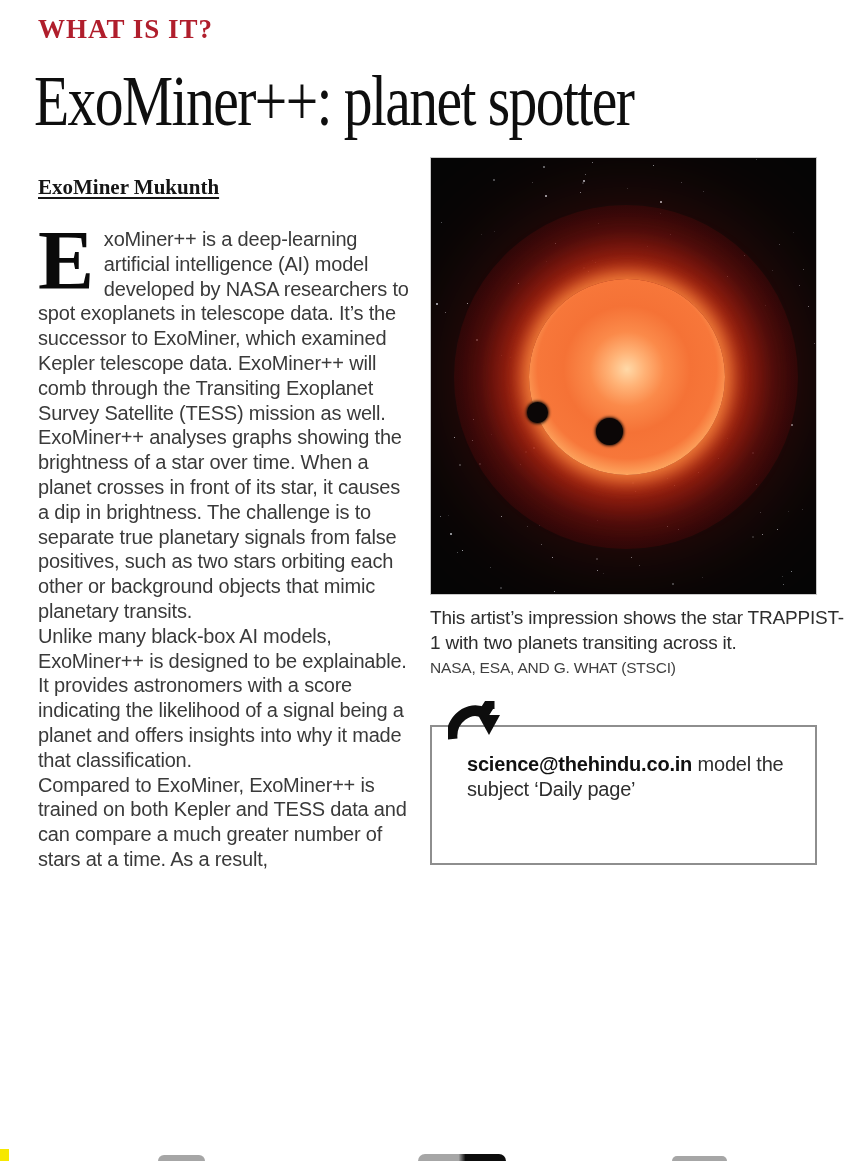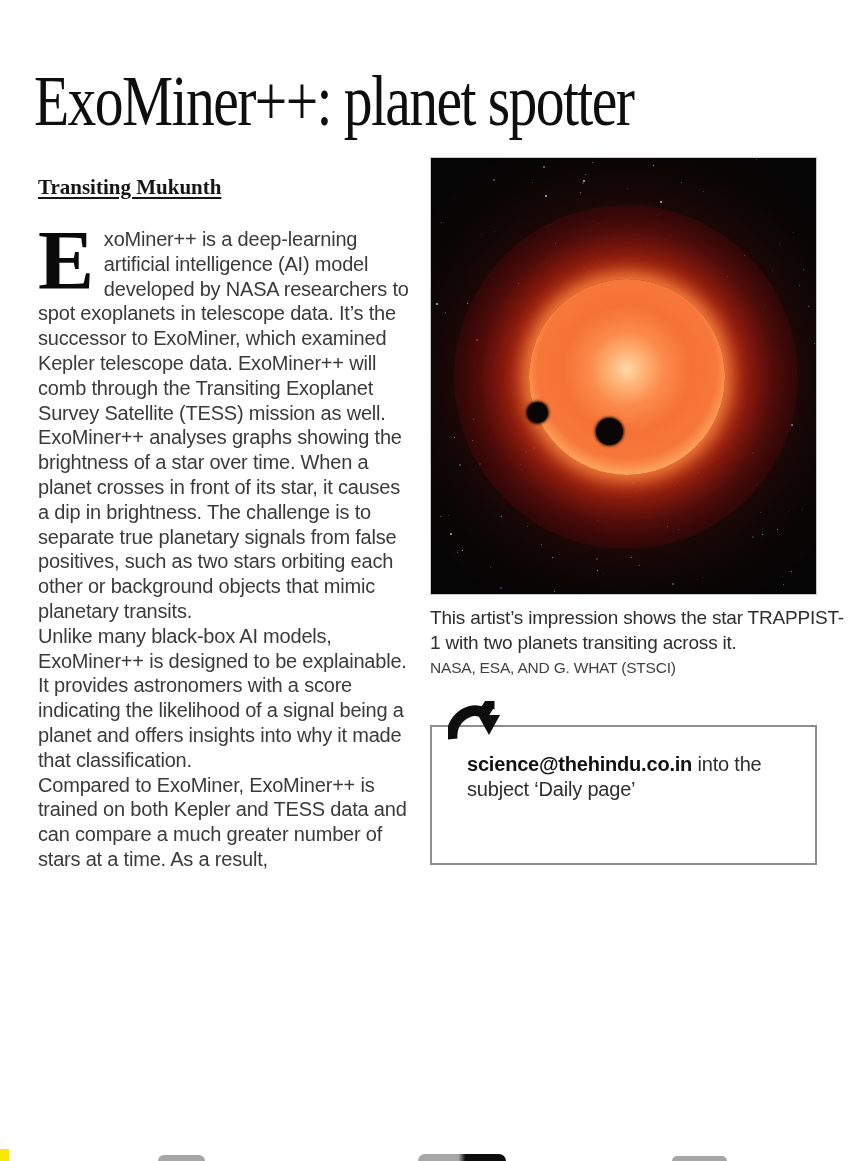--- a/index.html
+++ b/index.html
@@ -101,25 +101,26 @@
   .chip.c1{left:158px;width:47px;height:6px;}
   .chip.c2{left:418px;width:88px;height:7px;
     background:linear-gradient(to right,#a6a6a6 0 46%,#0d0d0d 54% 100%);}
   .chip.c3{left:672px;width:55px;height:5px;}
 </style>
 </head>
 <body>
 
 <div class="page">
 
+  <div class="kicker">WHAT IS IT?</div>
 
   <h1 class="headline">ExoMiner++: planet spotter</h1>
 
   <div class="col-left">
-    <div class="byline">Transiting Mukunth</div>
+    <div class="byline">ExoMiner Mukunth</div>
     <p class="body"><span class="dropcap">E</span><span>xoMiner++ is a deep-learning artificial intelligence (AI) model developed by NASA researchers to spot exoplanets in telescope data. It’s the successor to ExoMiner, which examined Kepler telescope data. ExoMiner++ will comb through the Transiting Exoplanet Survey Satellite (TESS) mission as well.</span></p>
     <p class="body">ExoMiner++ analyses graphs showing the brightness of a star over time. When a planet crosses in front of its star, it causes a dip in brightness. The challenge is to separate true planetary signals from false positives, such as two stars orbiting each other or background objects that mimic planetary transits.</p>
     <p class="body">Unlike many black-box AI models, ExoMiner++ is designed to be explainable. It provides astronomers with a score indicating the likelihood of a signal being a planet and offers insights into why it made that classification.</p>
     <p class="body">Compared to ExoMiner, ExoMiner++ is trained on both Kepler and TESS data and can compare a much greater number of stars at a time. As a result,</p>
   </div>
 
   <div class="col-right">
     <figure style="margin:0">
       <div class="photo">
         <div class="starfield" id="starfield">
@@ -254,21 +255,21 @@
         <div class="credit">NASA, ESA, AND G. WHAT (STSCI)</div>
       </figcaption>
     </figure>
 
 
     <div class="feedback-box">
       <svg class="arrow-icon" width="58" height="52" viewBox="0 0 58 52" aria-hidden="true">
         <path d="M4 38 C 2 18, 22 4, 36 12 L 41 4 L 41 8" fill="none" stroke="#0d0d0d" stroke-width="11" stroke-linecap="butt"></path>
         <path d="M30 14 L 52 14 L 41 34 Z" fill="#0d0d0d"></path>
       </svg>
-      <div class="fb-line"><span class="fb-email">science@thehindu.co.in</span><span> into the</span></div>
+      <div class="fb-line"><span class="fb-email">science@thehindu.co.in</span><span> model the</span></div>
       <div class="fb-line">subject ‘Daily page’</div>
     </div>
   </div>
 
   <div class="yellow-mark"></div>
   <div class="chip c1"></div>
   <div class="chip c2"></div>
   <div class="chip c3"></div>
 
 </div>

